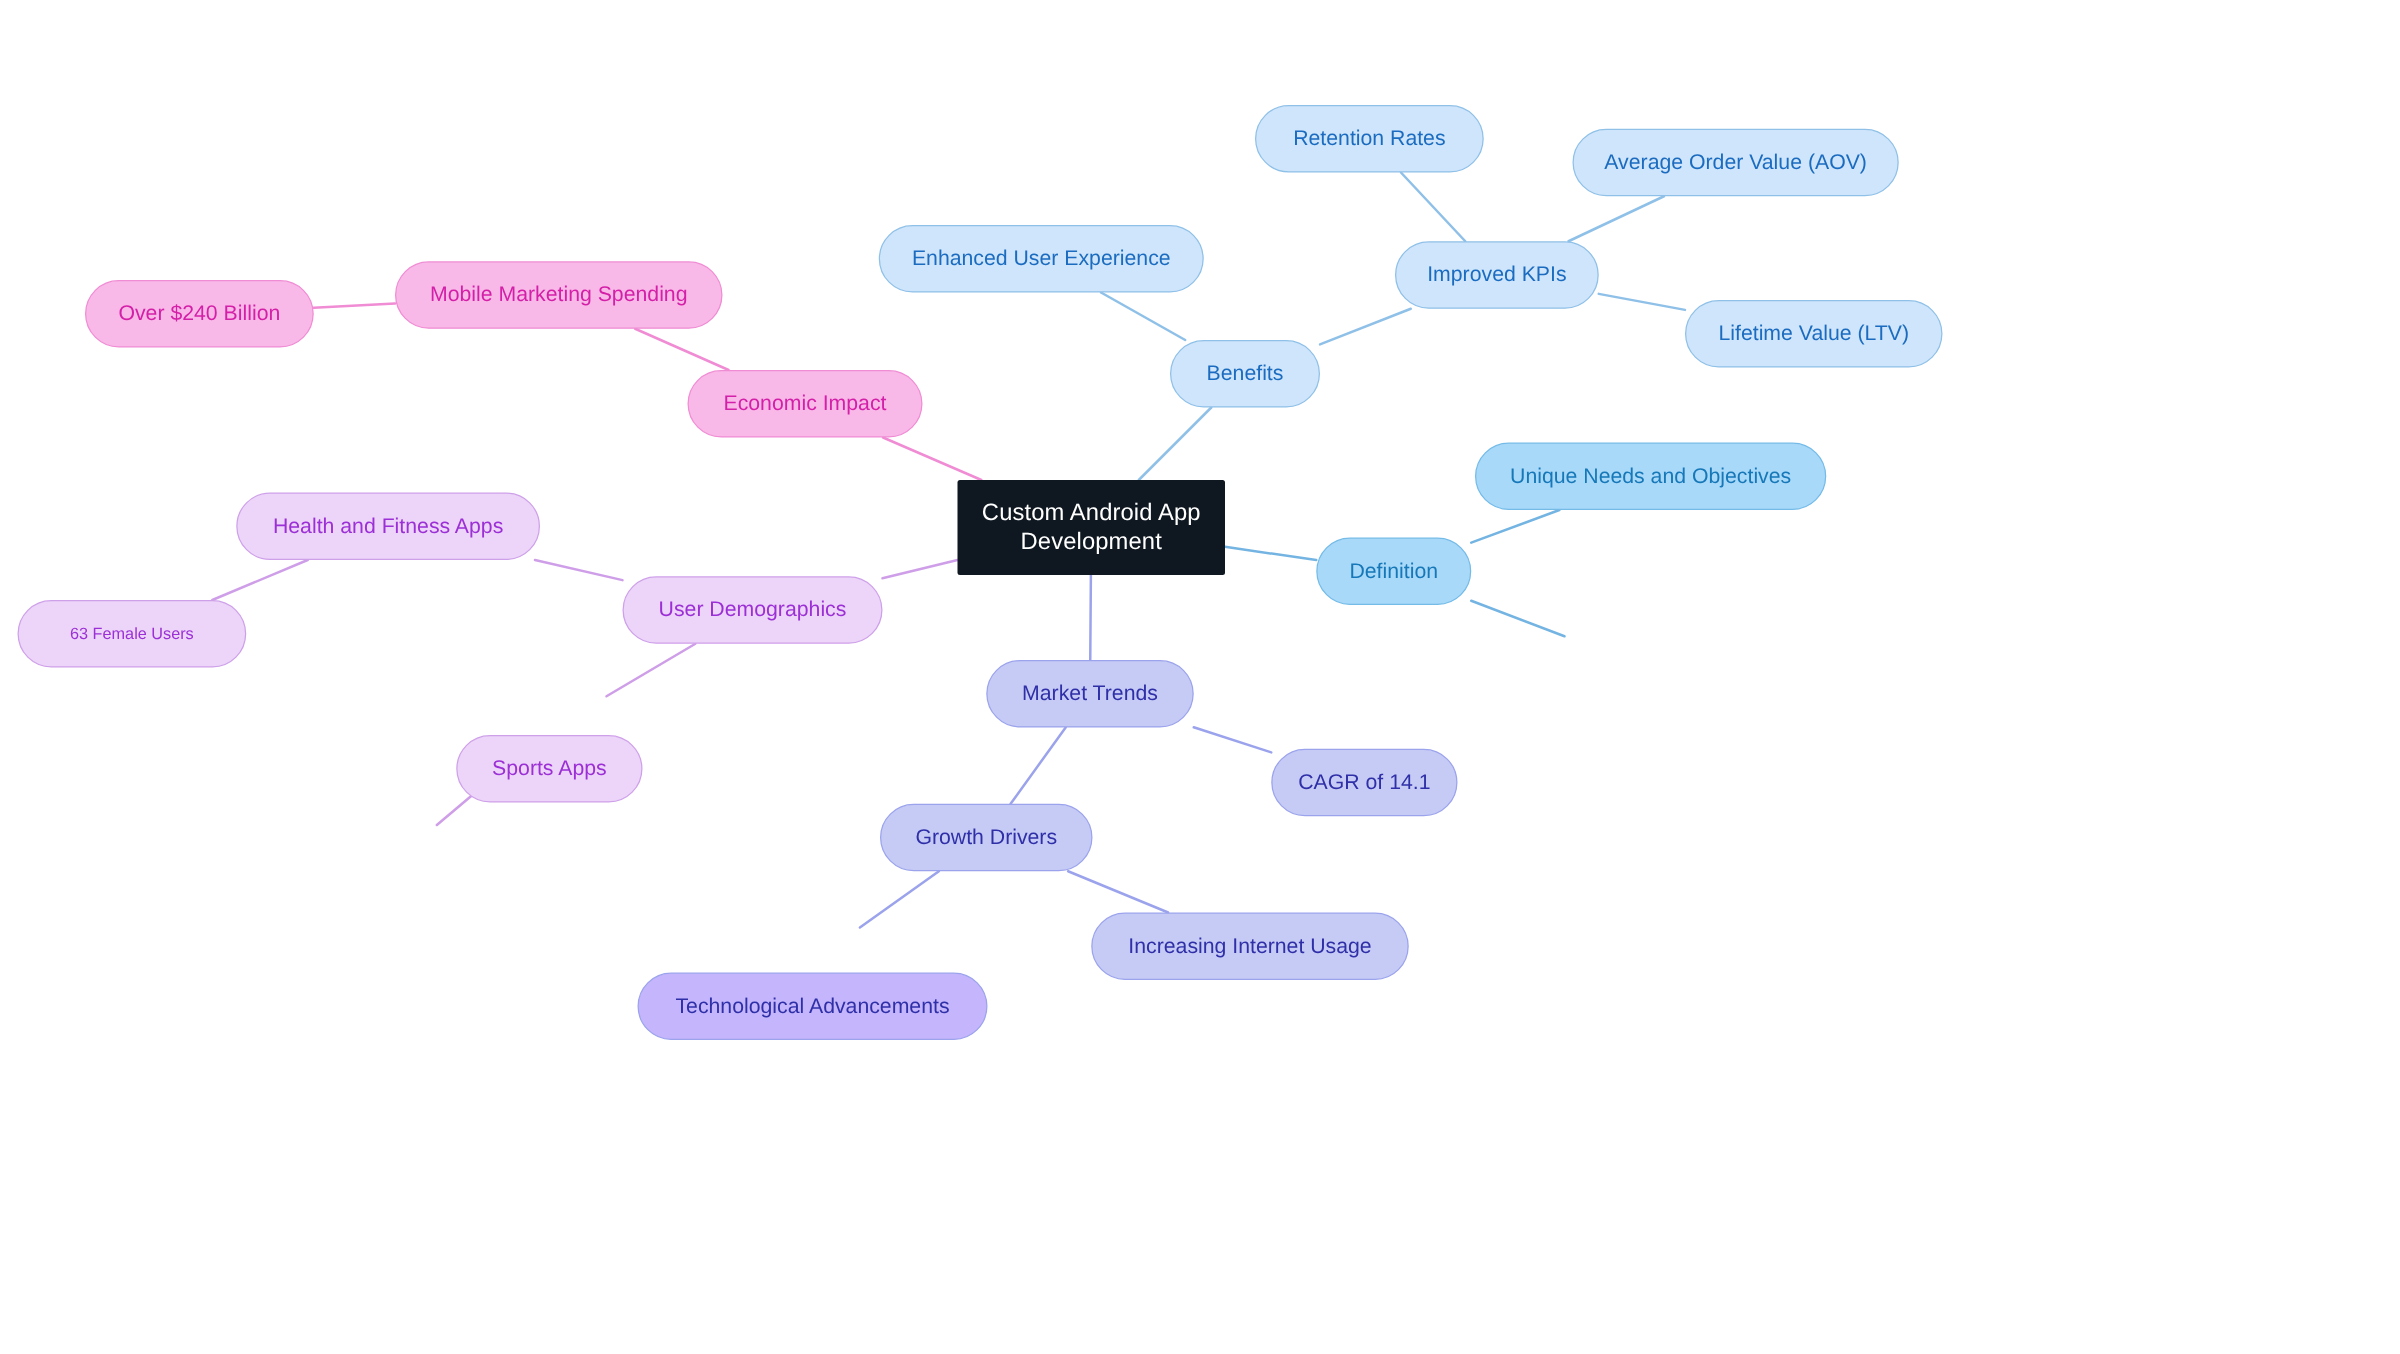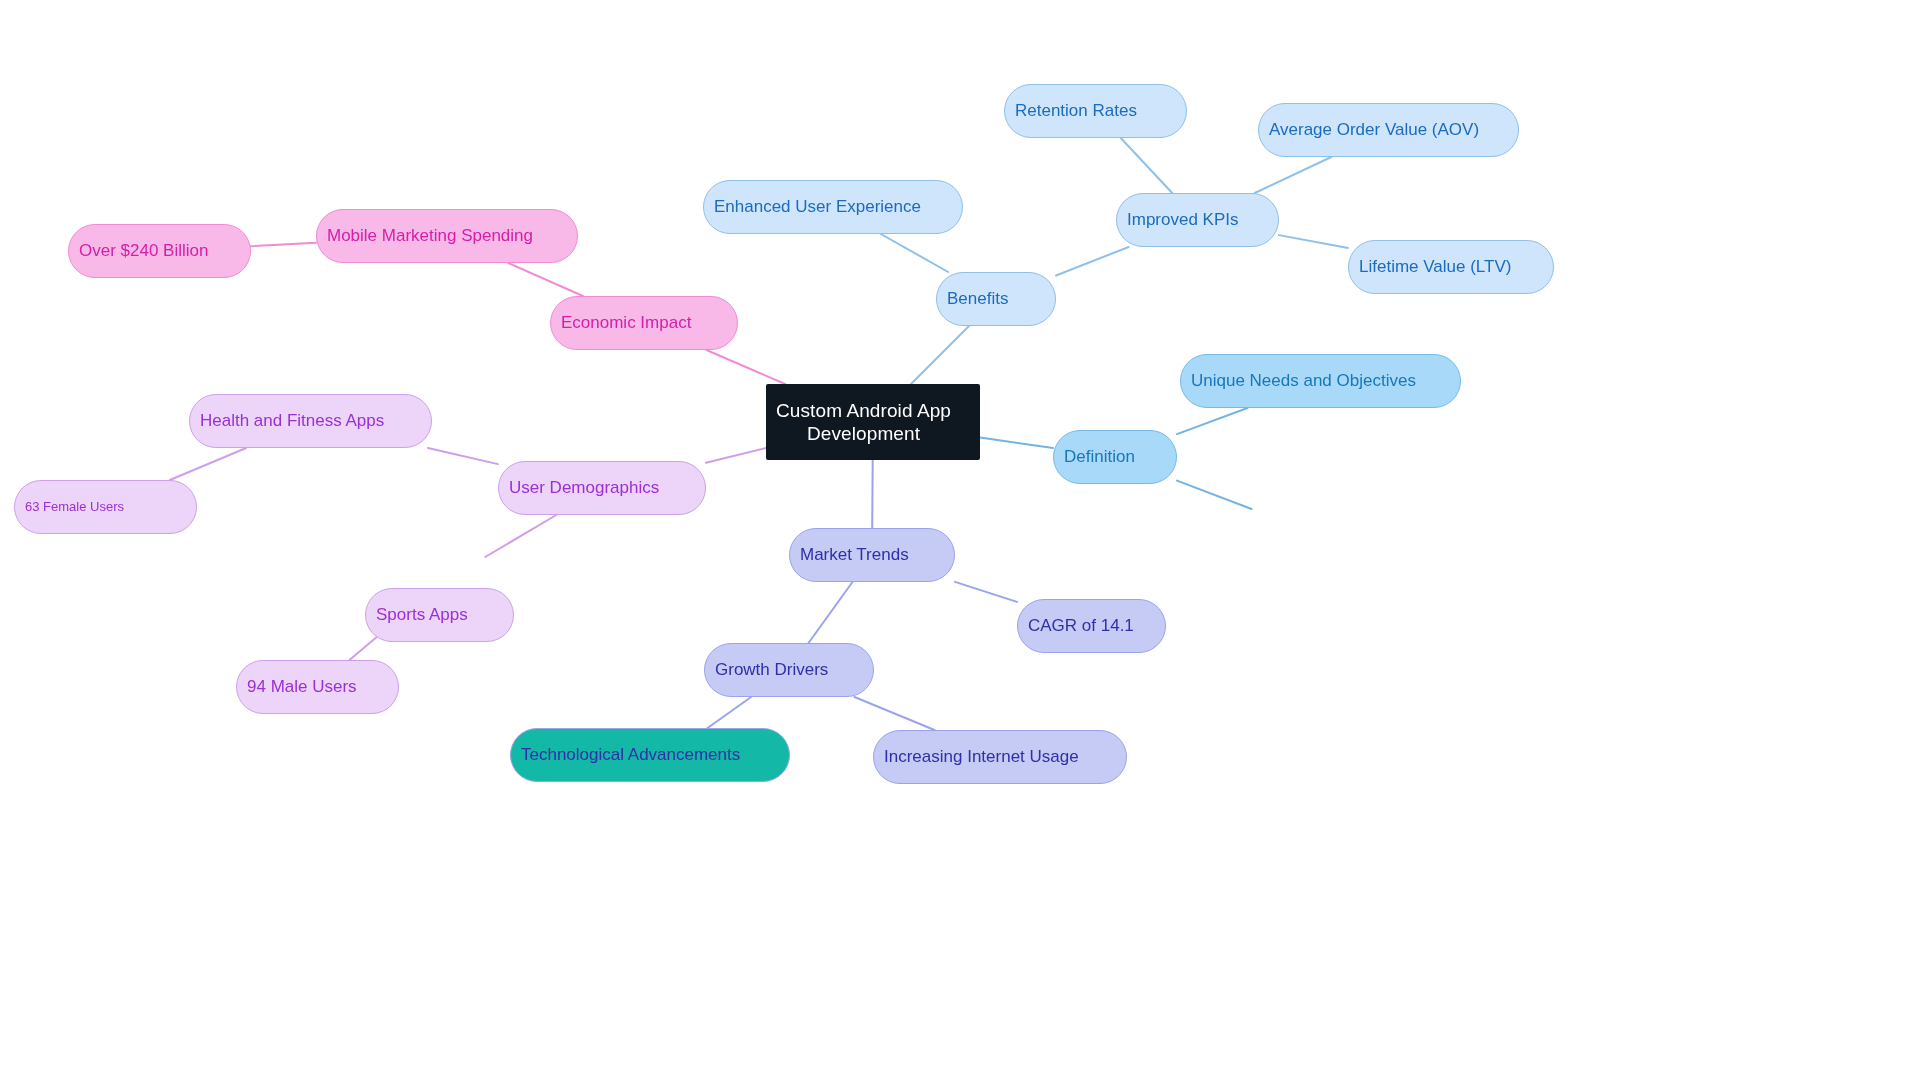--- a/index.html
+++ b/index.html
@@ -29,20 +29,21 @@
     left: 0;
     top: 0;
     width: 1920px;
     height: 1083px;
   }
   .mm-node {
     position: absolute;
     box-sizing: border-box;
     display: flex;
     align-items: center;
+    justify-content: center;
     text-align: center;
     border-radius: 999px;
     border-style: solid;
     border-width: 1.5px;
     line-height: 1.22;
     white-space: pre-line;
     padding: 13px 10px;
   }
   .mm-node.root {
     border-radius: 2px;
@@ -86,24 +87,23 @@
       <div class="mm-node" style="left: 703px; top: 180px; width: 260px; height: 54px; font-size: 17px; background: rgb(207, 229, 251); color: rgb(27, 108, 192); border-color: rgb(143, 192, 232);"><span>Enhanced User Experience</span></div>
       <div class="mm-node" style="left: 1116px; top: 193px; width: 163px; height: 54px; font-size: 17px; background: rgb(207, 229, 251); color: rgb(27, 108, 192); border-color: rgb(143, 192, 232);"><span>Improved KPIs</span></div>
       <div class="mm-node" style="left: 1004px; top: 84px; width: 183px; height: 54px; font-size: 17px; background: rgb(207, 229, 251); color: rgb(27, 108, 192); border-color: rgb(143, 192, 232);"><span>Retention Rates</span></div>
       <div class="mm-node" style="left: 1258px; top: 103px; width: 261px; height: 54px; font-size: 17px; background: rgb(207, 229, 251); color: rgb(27, 108, 192); border-color: rgb(143, 192, 232);"><span>Average Order Value (AOV)</span></div>
       <div class="mm-node" style="left: 1348px; top: 240px; width: 206px; height: 54px; font-size: 17px; background: rgb(207, 229, 251); color: rgb(27, 108, 192); border-color: rgb(143, 192, 232);"><span>Lifetime Value (LTV)</span></div>
       <div class="mm-node" style="left: 1053px; top: 430px; width: 124px; height: 54px; font-size: 17px; background: rgb(169, 217, 249); color: rgb(22, 120, 184); border-color: rgb(116, 187, 232);"><span>Definition</span></div>
       <div class="mm-node" style="left: 1180px; top: 354px; width: 281px; height: 54px; font-size: 17px; background: rgb(169, 217, 249); color: rgb(22, 120, 184); border-color: rgb(116, 187, 232);"><span>Unique Needs and Objectives</span></div>
       <div class="mm-node" style="left: 789px; top: 528px; width: 166px; height: 54px; font-size: 17px; background: rgb(198, 203, 246); color: rgb(47, 47, 168); border-color: rgb(155, 163, 236);"><span>Market Trends</span></div>
       <div class="mm-node" style="left: 1017px; top: 599px; width: 149px; height: 54px; font-size: 17px; background: rgb(198, 203, 246); color: rgb(47, 47, 168); border-color: rgb(155, 163, 236);"><span>CAGR of 14.1</span></div>
       <div class="mm-node" style="left: 704px; top: 643px; width: 170px; height: 54px; font-size: 17px; background: rgb(198, 203, 246); color: rgb(47, 47, 168); border-color: rgb(155, 163, 236);"><span>Growth Drivers</span></div>
-      <div class="mm-node" style="left: 510px; top: 728px; width: 280px; height: 54px; font-size: 17px; background: #14b8a6; color: rgb(47, 47, 168); border-color: rgb(155, 163, 236);"><span>Technological Advancements</span></div>
+      <div class="mm-node" style="left: 510px; top: 778px; width: 280px; height: 54px; font-size: 17px; background: #c4b5fd; color: rgb(47, 47, 168); border-color: rgb(155, 163, 236);"><span>Technological Advancements</span></div>
       <div class="mm-node" style="left: 873px; top: 730px; width: 254px; height: 54px; font-size: 17px; background: rgb(198, 203, 246); color: rgb(47, 47, 168); border-color: rgb(155, 163, 236);"><span>Increasing Internet Usage</span></div>
       <div class="mm-node" style="left: 498px; top: 461px; width: 208px; height: 54px; font-size: 17px; background: rgb(236, 213, 248); color: rgb(156, 47, 214); border-color: rgb(207, 160, 234);"><span>User Demographics</span></div>
       <div class="mm-node" style="left: 189px; top: 394px; width: 243px; height: 54px; font-size: 17px; background: rgb(236, 213, 248); color: rgb(156, 47, 214); border-color: rgb(207, 160, 234);"><span>Health and Fitness Apps</span></div>
       <div class="mm-node" style="left: 14px; top: 480px; width: 183px; height: 54px; font-size: 13px; background: rgb(236, 213, 248); color: rgb(156, 47, 214); border-color: rgb(207, 160, 234);"><span>63 Female Users</span></div>
       <div class="mm-node" style="left: 365px; top: 588px; width: 149px; height: 54px; font-size: 17px; background: rgb(236, 213, 248); color: rgb(156, 47, 214); border-color: rgb(207, 160, 234);"><span>Sports Apps</span></div>
-      <div class="mm-node" style="left: 236px; top: 660px; width: 163px; height: 54px; font-size: 17px; background: rgb(236, 213, 248); color: rgb(156, 47, 214); border-color: rgb(207, 160, 234);"><span>94 Male Users</span></div>
       <div class="mm-node" style="left: 550px; top: 296px; width: 188px; height: 54px; font-size: 17px; background: rgb(249, 185, 232); color: rgb(212, 31, 168); border-color: rgb(240, 140, 212);"><span>Economic Impact</span></div>
       <div class="mm-node" style="left: 316px; top: 209px; width: 262px; height: 54px; font-size: 17px; background: rgb(249, 185, 232); color: rgb(212, 31, 168); border-color: rgb(240, 140, 212);"><span>Mobile Marketing Spending</span></div>
       <div class="mm-node" style="left: 68px; top: 224px; width: 183px; height: 54px; font-size: 17px; background: rgb(249, 185, 232); color: rgb(212, 31, 168); border-color: rgb(240, 140, 212);"><span>Over $240 Billion</span></div>
     </div>
 </div>
 
 </body></html>

